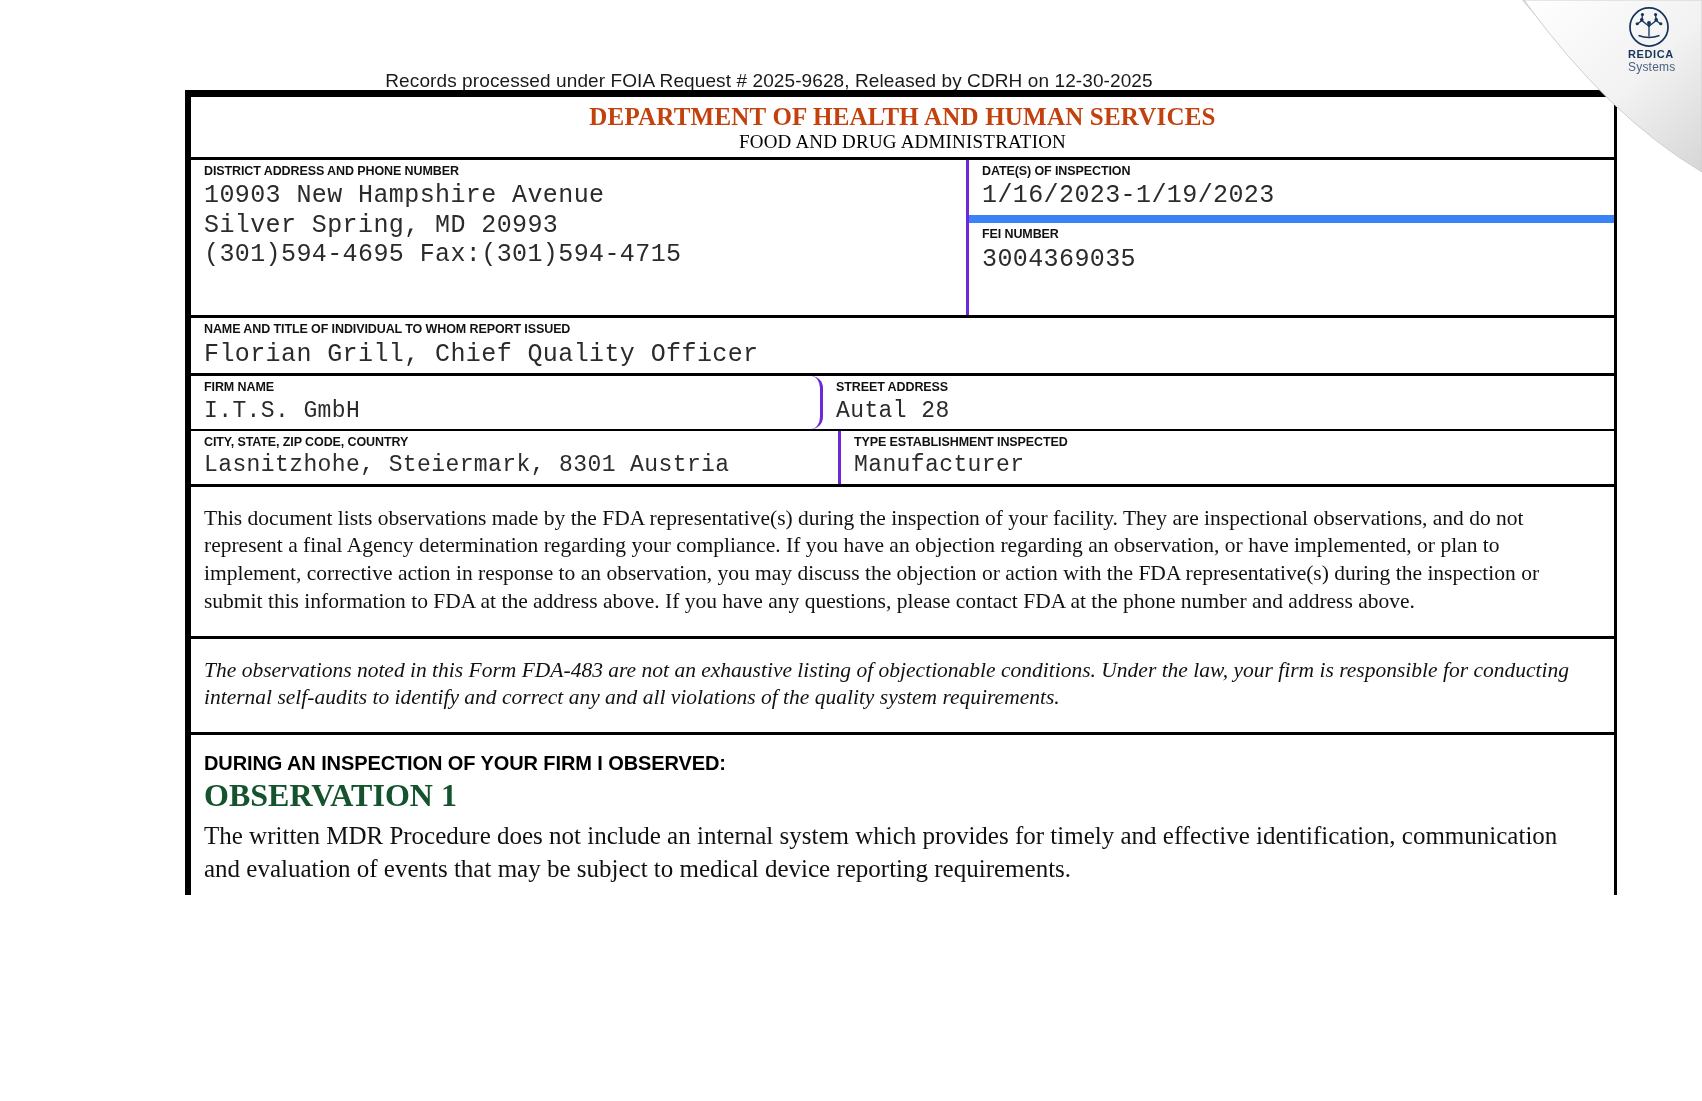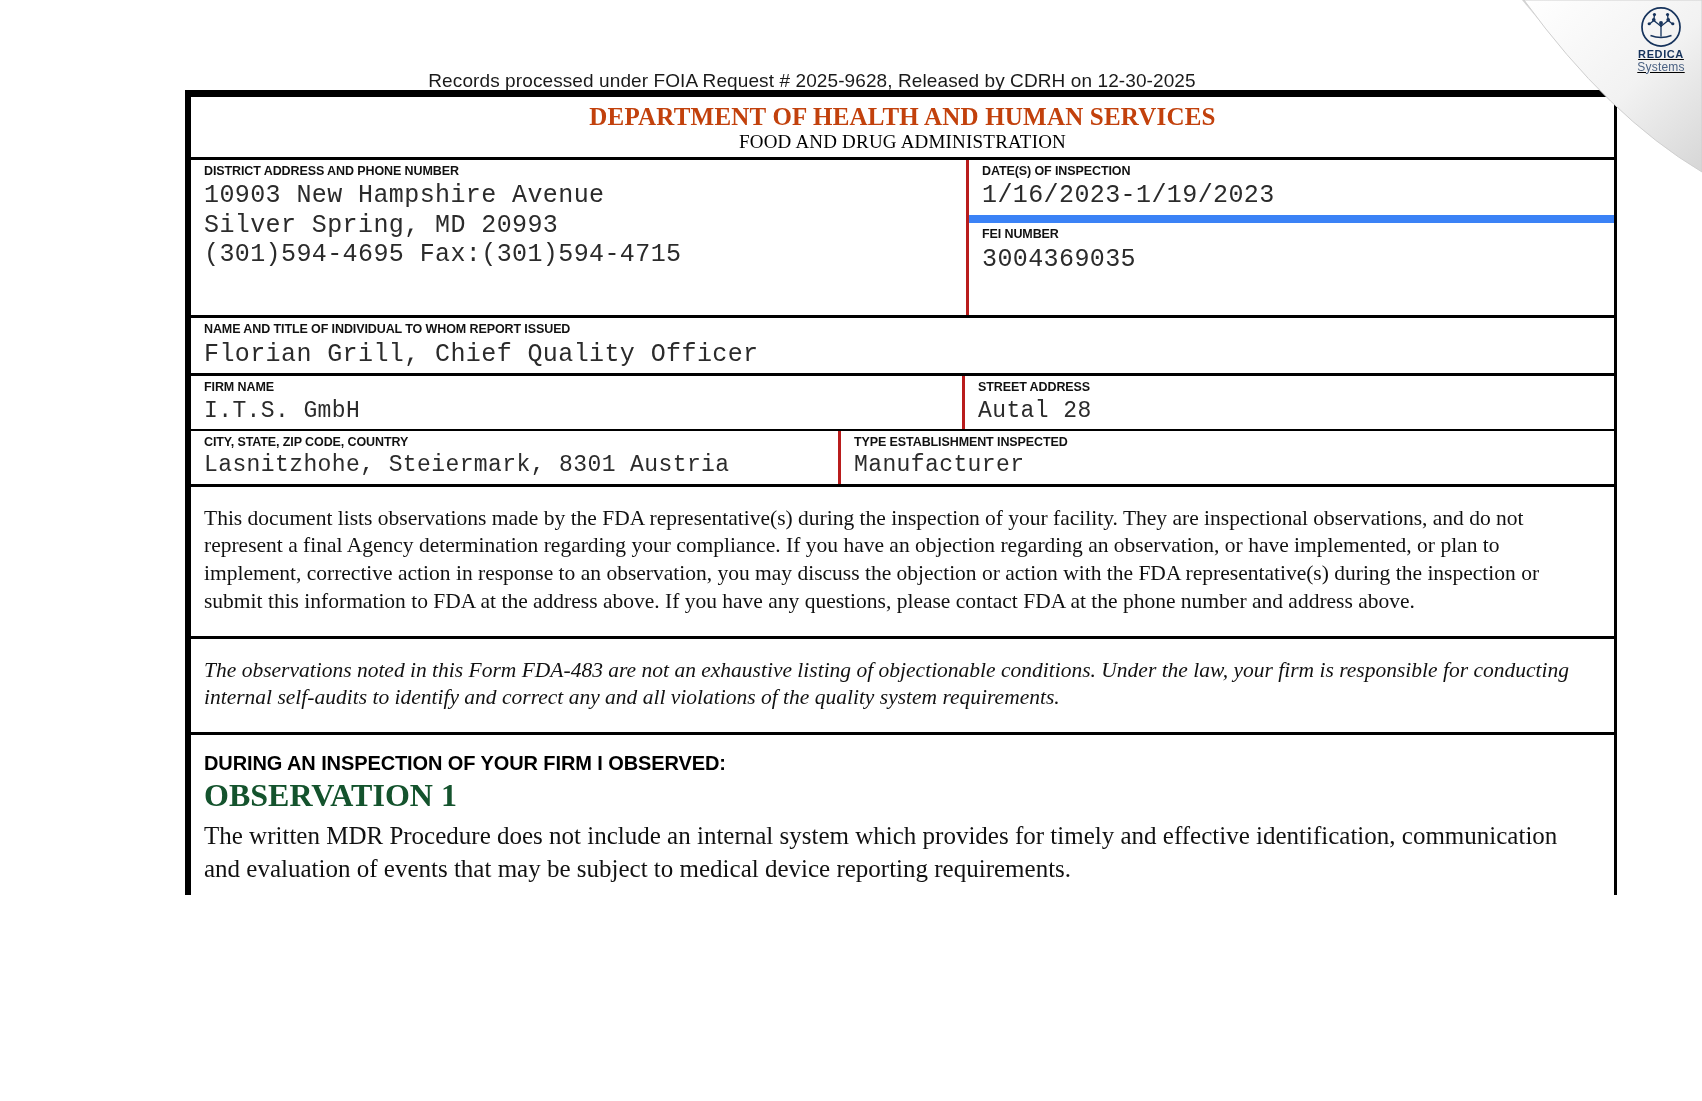--- a/index.html
+++ b/index.html
@@ -22,21 +22,20 @@
     left: 0;
     width: 1538px;
     text-align: center;
     font-family: "Liberation Sans", sans-serif;
     font-size: 19px;
     font-weight: 500;
     color: #1a1a1a;
     letter-spacing: 0.1px;
     white-space: nowrap;
     z-index: 1;
-    padding-left: 43px;
   }
 
   
   .curl-wrap {
     position: absolute;
     top: 0;
     right: 0;
     width: 330px;
     height: 180px;
     z-index: 6;
@@ -46,23 +45,22 @@
   
   .logo-badge {
     position: absolute;
     top: 6px;
     right: 8px;
     width: 66px;
     height: 72px;
     z-index: 9;
     display: flex;
     flex-direction: column;
-    align-items: center;
+    align-items: flex-start;
     justify-content: flex-start;
-    text-decoration: underline;
   }
   .logo-mark { width: 42px; height: 42px; display: block; }
   .logo-name {
     font-family: "Liberation Sans", sans-serif;
     font-size: 11px;
     font-weight: bold;
     color: #16335c;
     letter-spacing: 0.6px;
     line-height: 1.05;
     margin-top: 1px;
@@ -141,21 +139,21 @@
     color: #2b2b2b;
     line-height: 1.18;
     letter-spacing: 0.4px;
     white-space: pre;
     margin-top: 2px;
   }
   .fld-value.small { font-size: 23px; }
 
   .bt { border-top: 3px solid #000; }
   .bt-thin { border-top: 2px solid #000; }
-  .br { border-right: 3px solid #b91c1c; }
+  .br { border-right: 3px solid #6d28d9; }
 
   
   .addr-left { width: 778px; }
   .addr-right { flex: 1; }
   .date-box { padding: 4px 0 4px 13px; }
   .fei-box { padding: 4px 0 4px 13px; border-top: 8px solid #3b82f6; min-height: 84px; }
 
   
   .para-block {
     padding: 18px 22px 20px 13px;
@@ -275,21 +273,21 @@
     </div>
 
     <div class="row bt">
       <div class="cell" style="width:100%;">
         <div class="fld-label">NAME AND TITLE OF INDIVIDUAL TO WHOM REPORT ISSUED</div>
         <div class="fld-value">Florian Grill, Chief Quality Officer</div>
       </div>
     </div>
 
     <div class="row bt">
-      <div class="cell br" style="width:774px;">
+      <div class="cell br" style="width:632px;border-radius:12px;">
         <div class="fld-label">FIRM NAME</div>
         <div class="fld-value small">I.T.S. GmbH</div>
       </div>
       <div class="cell" style="flex:1;">
         <div class="fld-label">STREET ADDRESS</div>
         <div class="fld-value small">Autal 28</div>
       </div>
     </div>
 
     <div class="row bt-thin">

